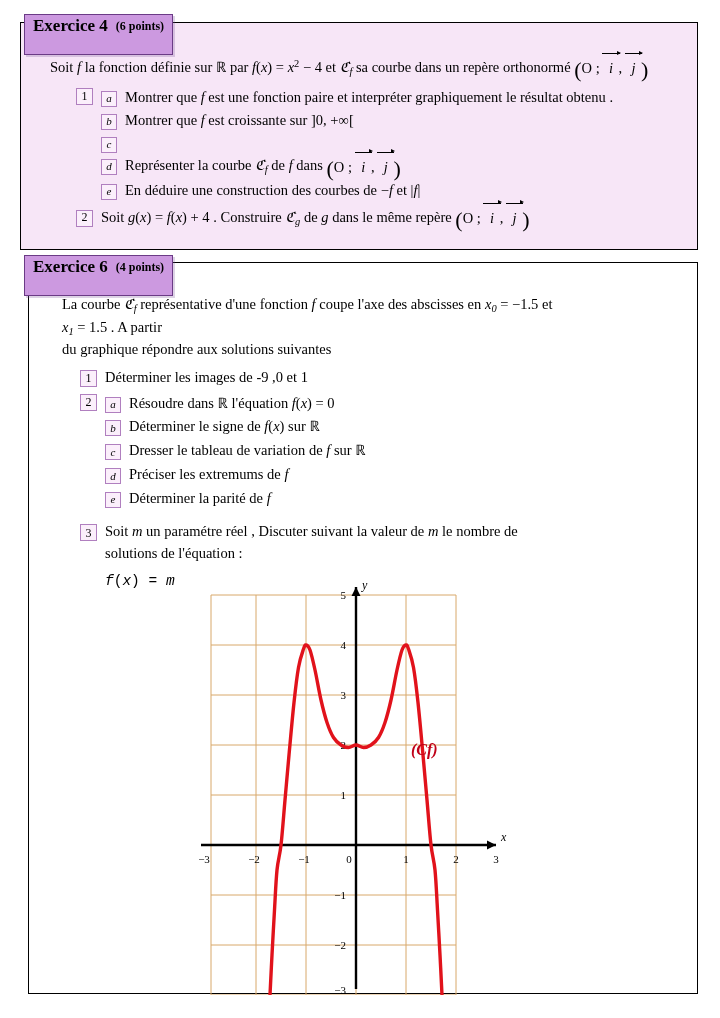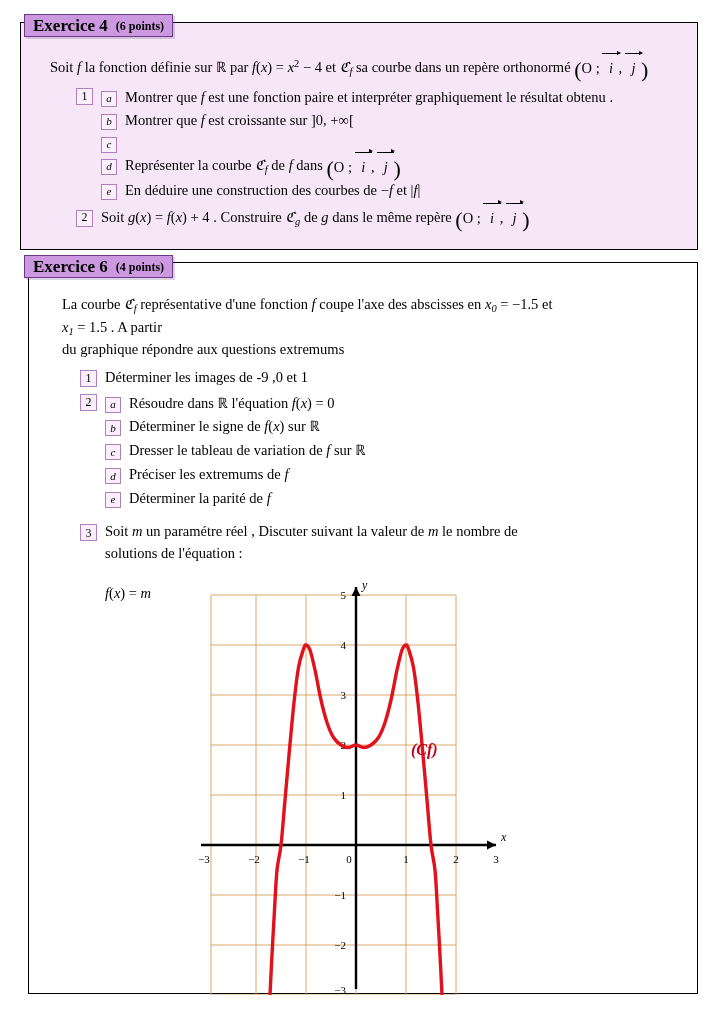--- a/index.html
+++ b/index.html
@@ -43,21 +43,21 @@
     box-sizing: border-box;
   }
 
   
   .ex-title {
     position: absolute;
     display: flex;
     align-items: center;
     background: #cc99e0;
     border: 1px solid #6b3b86;
-    padding: 1px 8px 0 8px;
+    padding: 1px 8px 18px 8px;
     font-family: "Liberation Serif", serif;
     font-weight: bold;
     font-size: 17px;
     z-index: 5;
     box-shadow: 2px 2px 0 rgba(120,80,150,0.25);
   }
   .ex-title .pts {
     font-size: 12px;
     font-weight: bold;
     margin-left: 8px;
@@ -244,21 +244,21 @@
 
   <div class="ex-title" id="ex5-title">
     <span>Exercice  6</span>
     <span class="pts">(4  points)</span>
   </div>
 
   <div class="ex5-content">
 
     <div class="intro" style="margin-left:18px;">
       <div>La courbe <span class="scr">ℭ</span><span class="sub">f</span> représentative d'une fonction <i class="m">f</i> coupe l'axe des abscisses en <i class="m">x</i><span class="sub">0</span> = −1.5 et <i class="m">x</i><span class="sub">1</span> = 1.5 . A partir</div>
-      <div>du graphique répondre aux questions extremums</div>
+      <div>du graphique répondre aux solutions suivantes</div>
     </div>
 
     <div class="q-row indent1" style="margin-top:6px;">
       <span class="num-badge">1</span>
       <span class="qtext">Déterminer les images de -9 ,0 et 1</span>
     </div>
 
     <div class="q-row indent1">
       <span class="num-badge">2</span>
       <div>
@@ -282,21 +282,21 @@
           <span class="let-badge">e</span>
           <span class="qtext">Déterminer la parité de <i class="m">f</i></span>
         </div>
       </div>
     </div>
 
     <div class="q-row indent1" style="margin-top:10px;">
       <span class="num-badge">3</span>
       <div>
         <div>Soit <i class="m">m</i> un paramétre réel , Discuter suivant la valeur de <i class="m">m</i> le nombre de solutions de l'équation :</div>
-        <div style="margin-top:18px;"><i class="m">f</i>(<i class="m">x</i>) = <i class="m">m</i></div>
+        <div style="margin-top:6px;font-family:Liberation Mono, monospace;"><i class="m">f</i>(<i class="m">x</i>) = <i class="m">m</i></div>
       </div>
     </div>
 
   </div>
 
   <div class="graph-wrap">
     <svg width="320" height="420" viewBox="0 0 320 420">
 
       <g stroke="#d8a86a" stroke-width="1">
 

